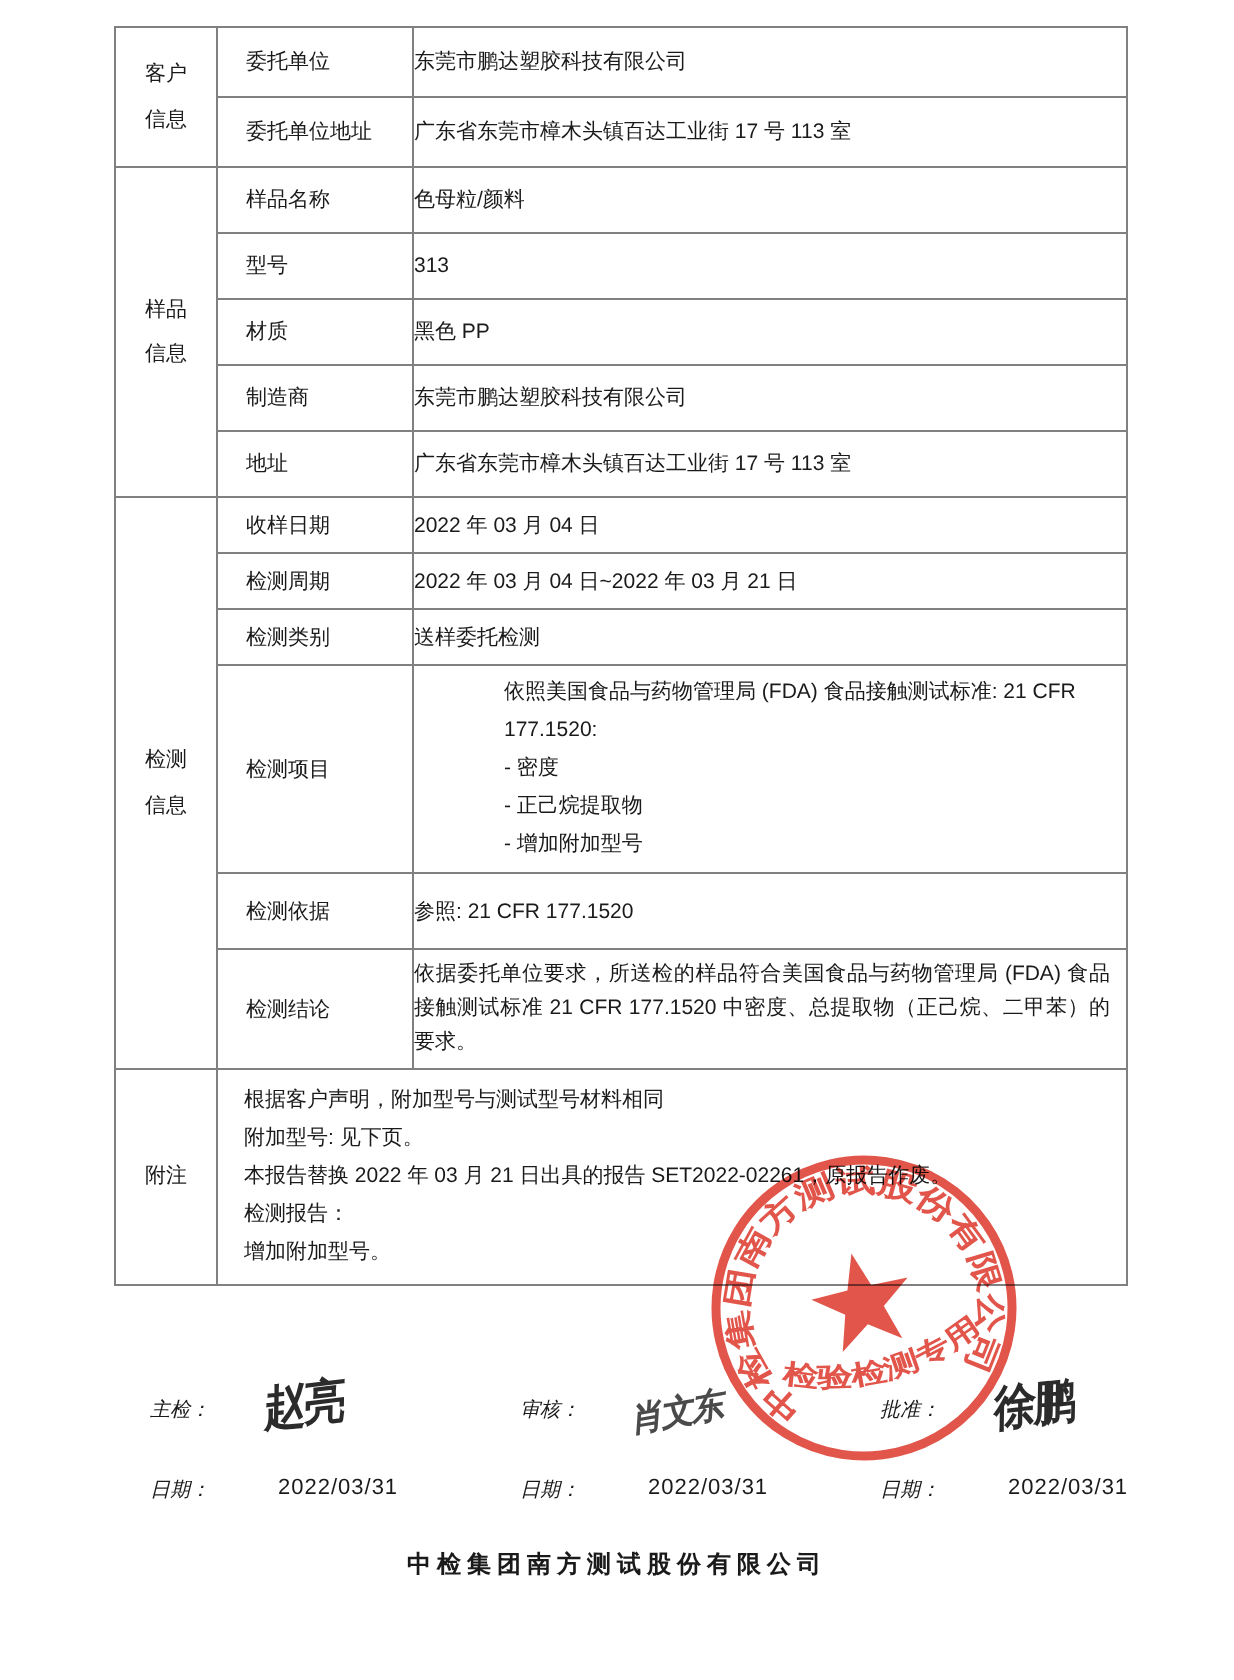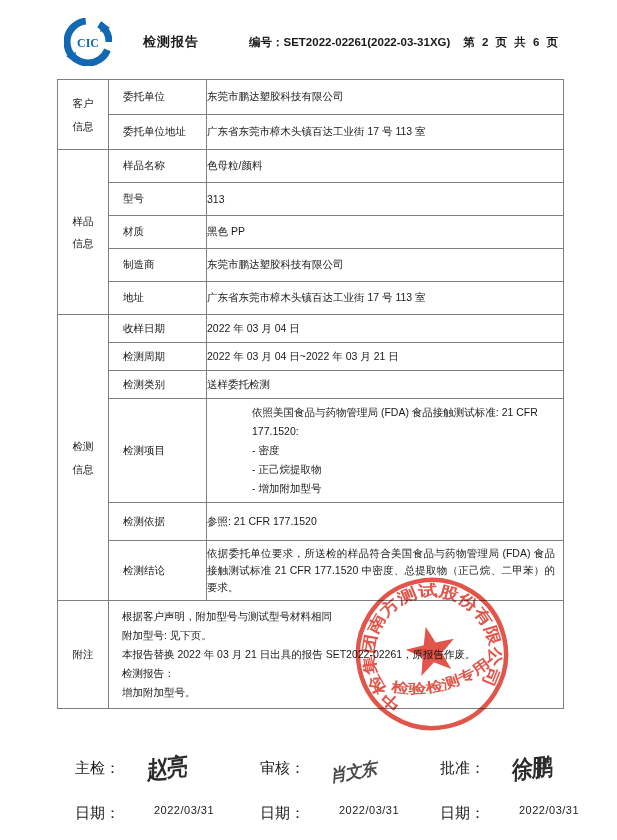--- a/index.html
+++ b/index.html
@@ -44,21 +44,21 @@
   .notes-cell { padding:6px 8px 6px 13px; }
   .notes-cell div { line-height:19px; }
   
   .sig-area {
     position:relative;
     margin:46px 54px 0 57px;
   }
   .sig-row { display:grid; grid-template-columns:185px 180px 1fr; align-items:end; }
   .date-row { display:grid; grid-template-columns:185px 180px 1fr; margin-top:26px; }
   .sig-cell { display:flex; align-items:flex-end; padding-left:18px; }
-  .sig-label, .date-label { font-size:15px; white-space:nowrap; }
+  .sig-label, .date-label { font-size:10px; white-space:nowrap;font-style:italic; }
   .sig-name {
     display:inline-block; margin-left:28px; margin-bottom:-4px;
     font-size:20px; font-weight:600; color:#2b2b2b;
     transform:rotate(-7deg) skewX(-8deg) scale(1.05,1.2);
     letter-spacing:-1px; white-space:nowrap;
   }
   .sig-name.small { font-size:15px; color:#4a4a4a; transform:rotate(-10deg) skewX(-14deg) scale(1.1,1.15); }
   .date-cell { display:flex; padding-left:18px; }
   .date-value { font-size:11px; margin-left:34px; letter-spacing:0.5px; }
   
@@ -70,31 +70,20 @@
   }
   
   .footer { margin-top:22px; text-align:center; }
   .ft-company { font-size:12px; font-weight:bold; letter-spacing:3px; }
 </style>
 </head>
 <body>
 
 <div class="page">
 
-  <div class="header">
-    <svg class="logo" viewBox="0 0 48 48">
-      <circle cx="24" cy="24" r="21" fill="none" stroke="#1268b3" stroke-width="7" stroke-dasharray="88 14" stroke-dashoffset="-8"></circle>
-      <polygon points="38,4 46,10 36,14" fill="#1268b3"></polygon>
-      <polygon points="10,44 2,38 12,34" fill="#1268b3"></polygon>
-      <text x="24" y="29" text-anchor="middle" font-size="12" font-weight="bold" font-family="Liberation Serif, serif" fill="#1268b3">CIC</text>
-    </svg>
-    <div class="hdr-title">检测报告</div>
-    <div class="hdr-no"><span>编号：</span><span>SET2022-02261(2022-03-31XG)</span></div>
-    <div class="hdr-page">第 2 页 共 6 页</div>
-  </div>
 
   <table class="info">
     <colgroup>
         <col class="c1">
         <col class="c2">
         <col class="c3">
       </colgroup>
 
     <tbody>
         <tr class="h35">

